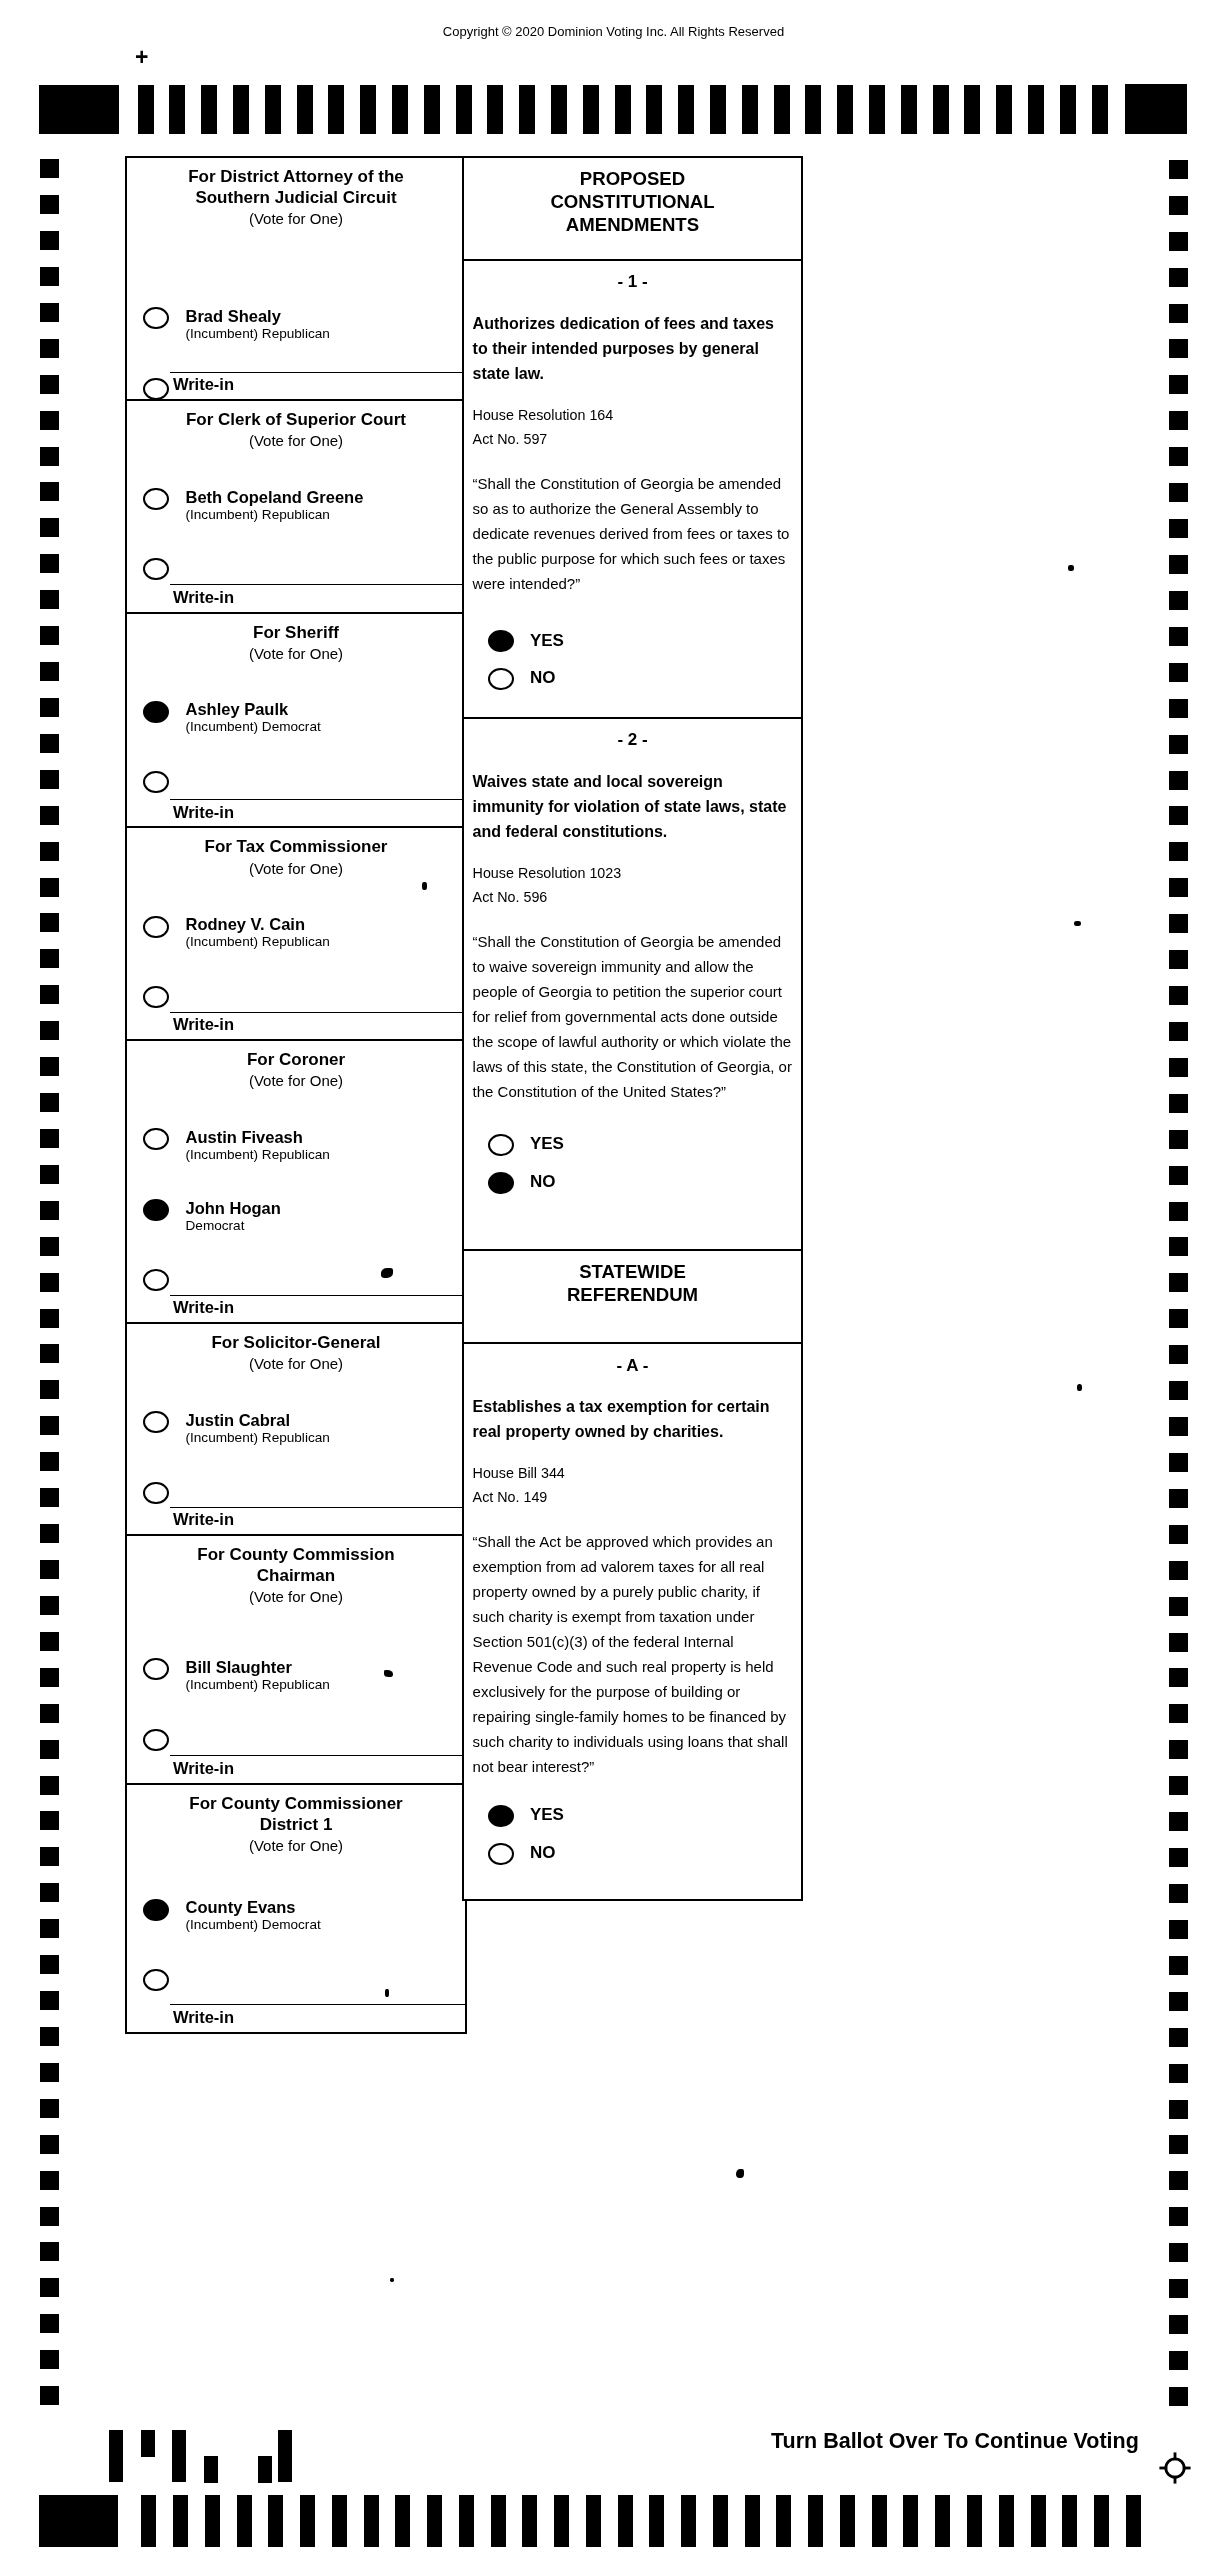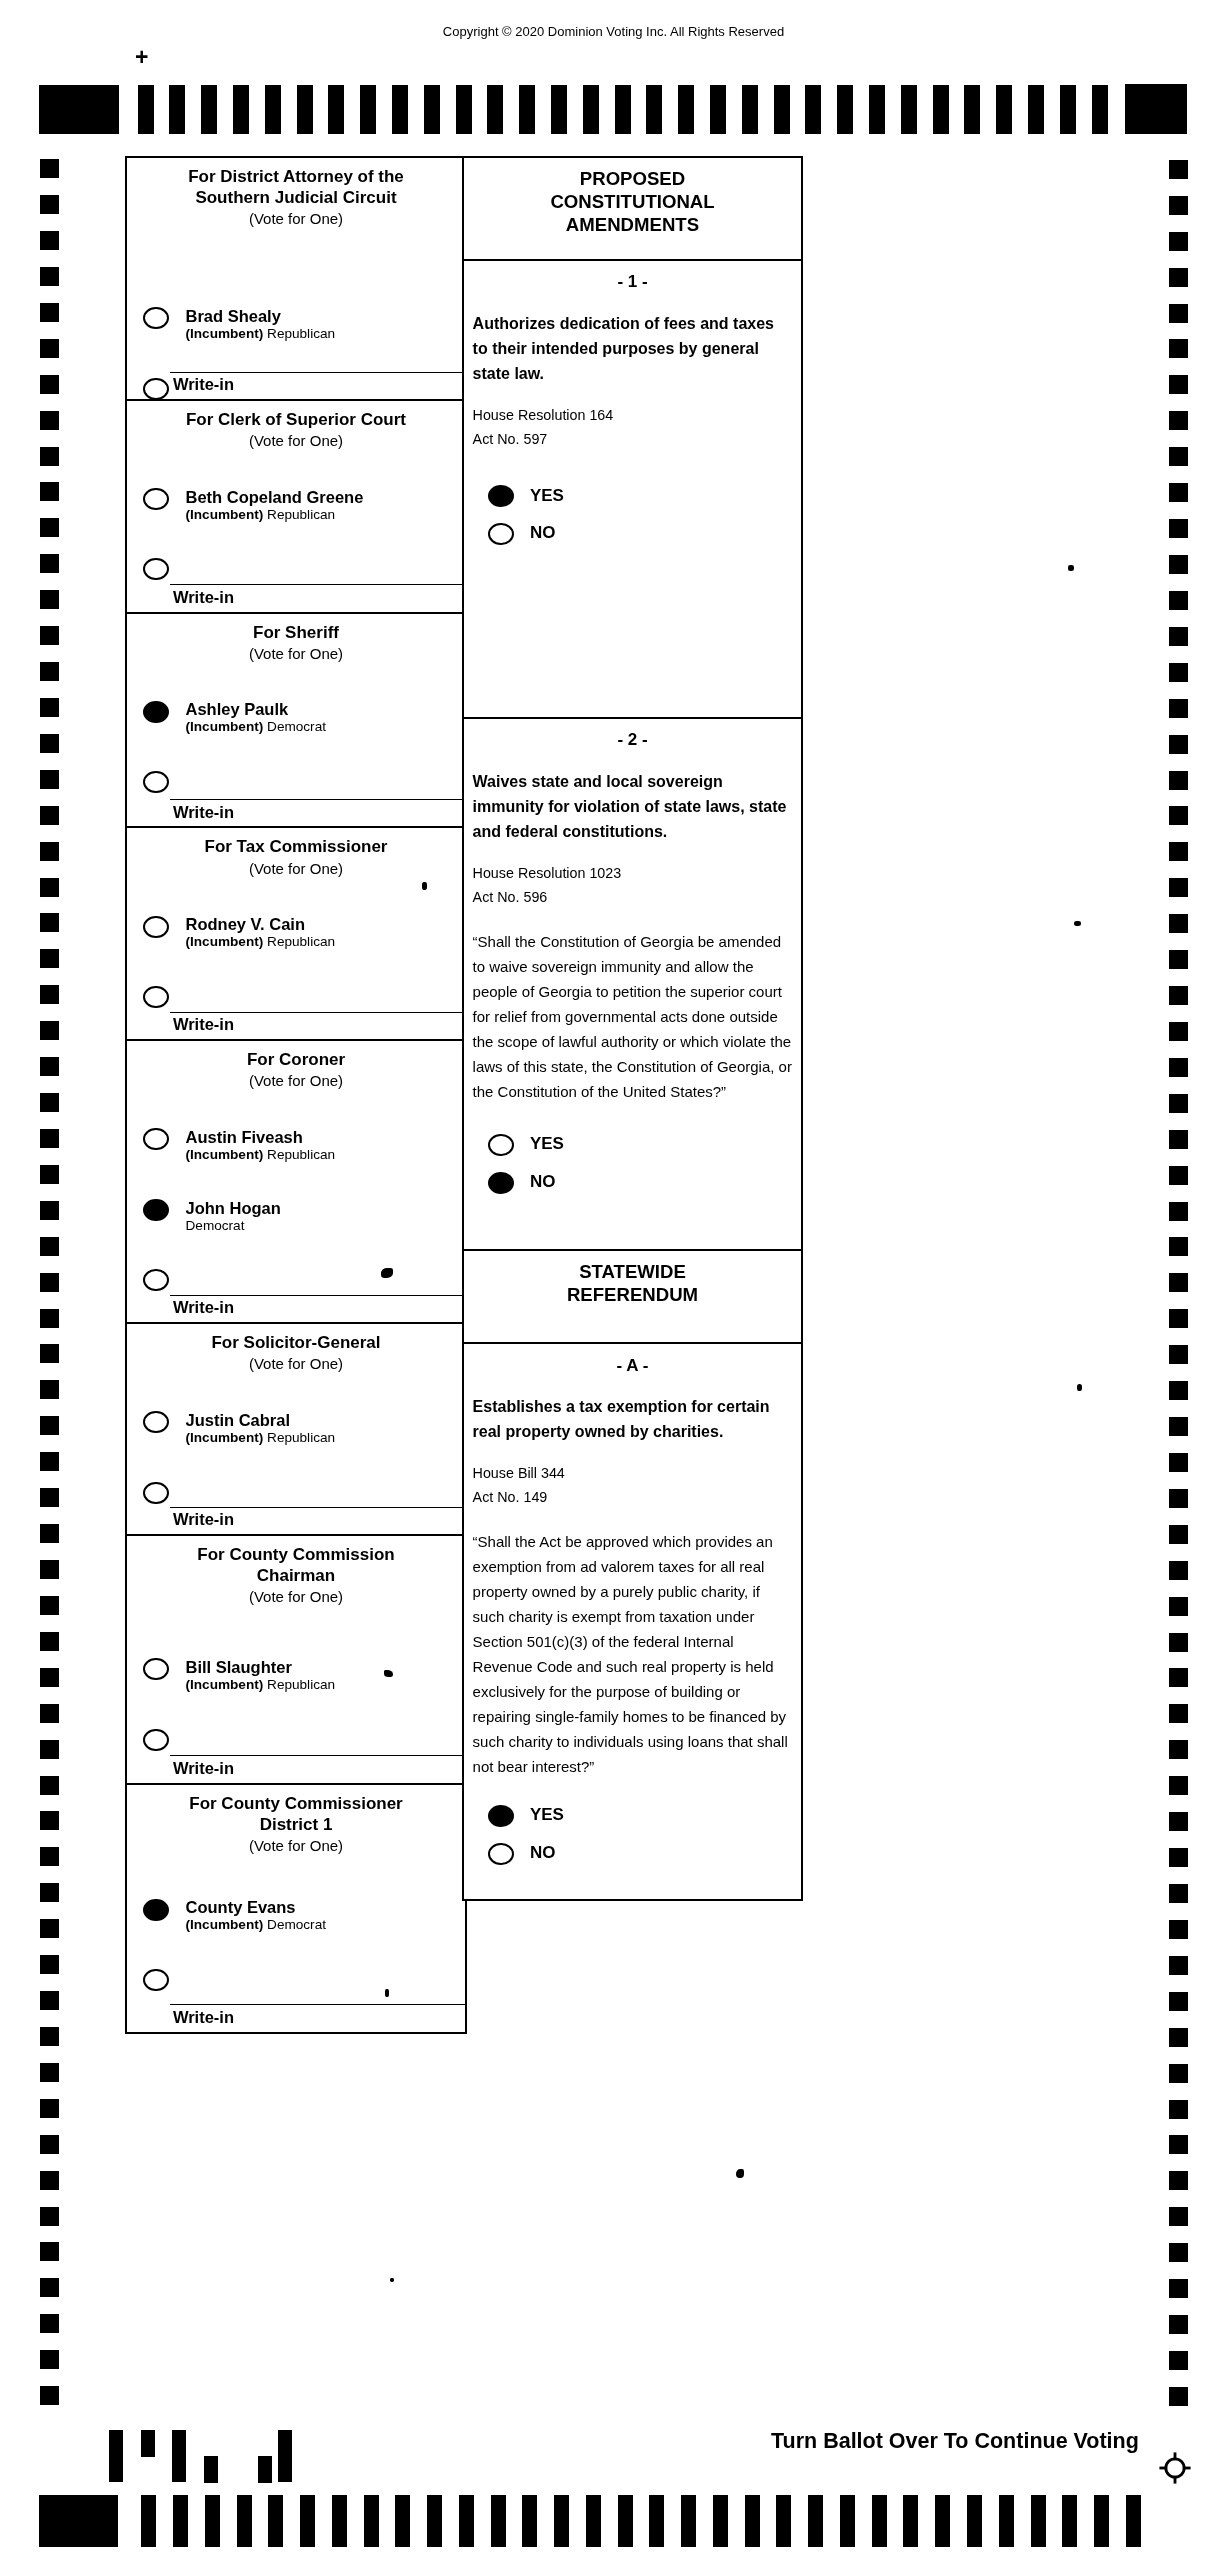--- a/index.html
+++ b/index.html
@@ -18,21 +18,21 @@
   .box.first{margin-top:0;}
   
   .race-title{font-weight:bold;font-size:17px;line-height:21px;text-align:center;padding-top:8px;}
   .vote-for{font-size:15px;line-height:18.6px;text-align:center;margin-top:2.2px;}
   .option{display:flex;gap:17px;margin-left:16px;margin-bottom:34px;align-items:flex-start;}
   .option.blank{min-height:22px;}
   .bubble{flex:0 0 auto;width:21.5px;height:18px;border:2.2px solid #000;border-radius:50%;background:#fff;margin-top:1.4px;}
   .bubble.filled{background:#000;}
   .opt-name{font-weight:bold;font-size:16.5px;line-height:20px;}
   .opt-detail{font-size:13.6px;line-height:16.5px;}
-  .opt-detail .inc{font-weight:bold;}
+  .opt-detail .inc{font-weight:normal;}
   .write-in{position:absolute;left:43px;right:0;bottom:1.4px;border-top:1.4px solid #000;
             font-weight:bold;font-size:16.5px;line-height:21.5px;padding:1.4px 0 2.2px 2.9px;}
   
   .sec-header{font-weight:bold;font-size:18.6px;line-height:23px;text-align:center;padding-top:8.6px;}
   .mnum{font-weight:bold;font-size:17px;text-align:center;margin-top:11.5px;}
   .msummary{font-weight:bold;font-size:16px;line-height:25px;padding:0 8.6px;margin-top:18.6px;}
   .mrefs{font-size:14.3px;line-height:24px;padding:0 8.6px;margin-top:17px;}
   .mquestion{font-size:15px;line-height:25px;padding:0 8.6px;margin-top:20px;}
   .choice{display:flex;gap:16px;margin-left:24.4px;align-items:center;margin-top:14.3px;}
   .choice.firstc{margin-top:33px;}
@@ -401,20 +401,21 @@
     <div class="sec-header" style="padding-top:0;">AMENDMENTS</div>
   </div>
 
   <div class="box" style="height:460px;">
     <div class="mnum">- 1 -</div>
     <div class="msummary">Authorizes dedication of fees and taxes to their intended purposes by general state law.</div>
     <div class="mrefs">
       <div>House Resolution 164</div>
       <div>Act No. 597</div>
     </div>
+    <div class="mquestion">“Shall the Constitution of Georgia be amended so as to authorize the General Assembly to dedicate revenues derived from fees or taxes to the public purpose for which such fees or taxes were intended?”</div>
     <div class="choice firstc">
       <div class="bubble filled"></div>
       <div class="choice-label">YES</div>
     </div>
     <div class="choice">
       <div class="bubble"></div>
       <div class="choice-label">NO</div>
     </div>
   </div>
 

